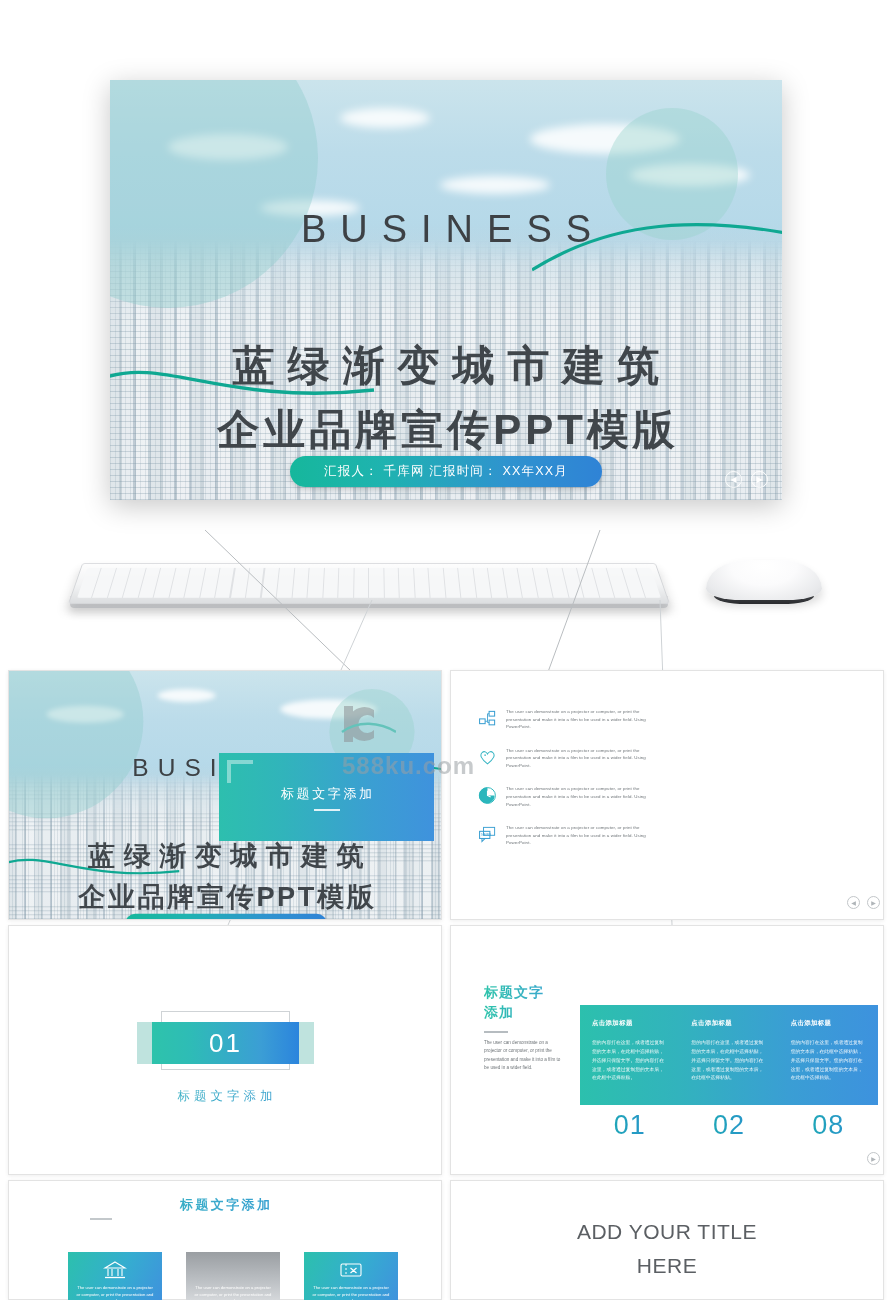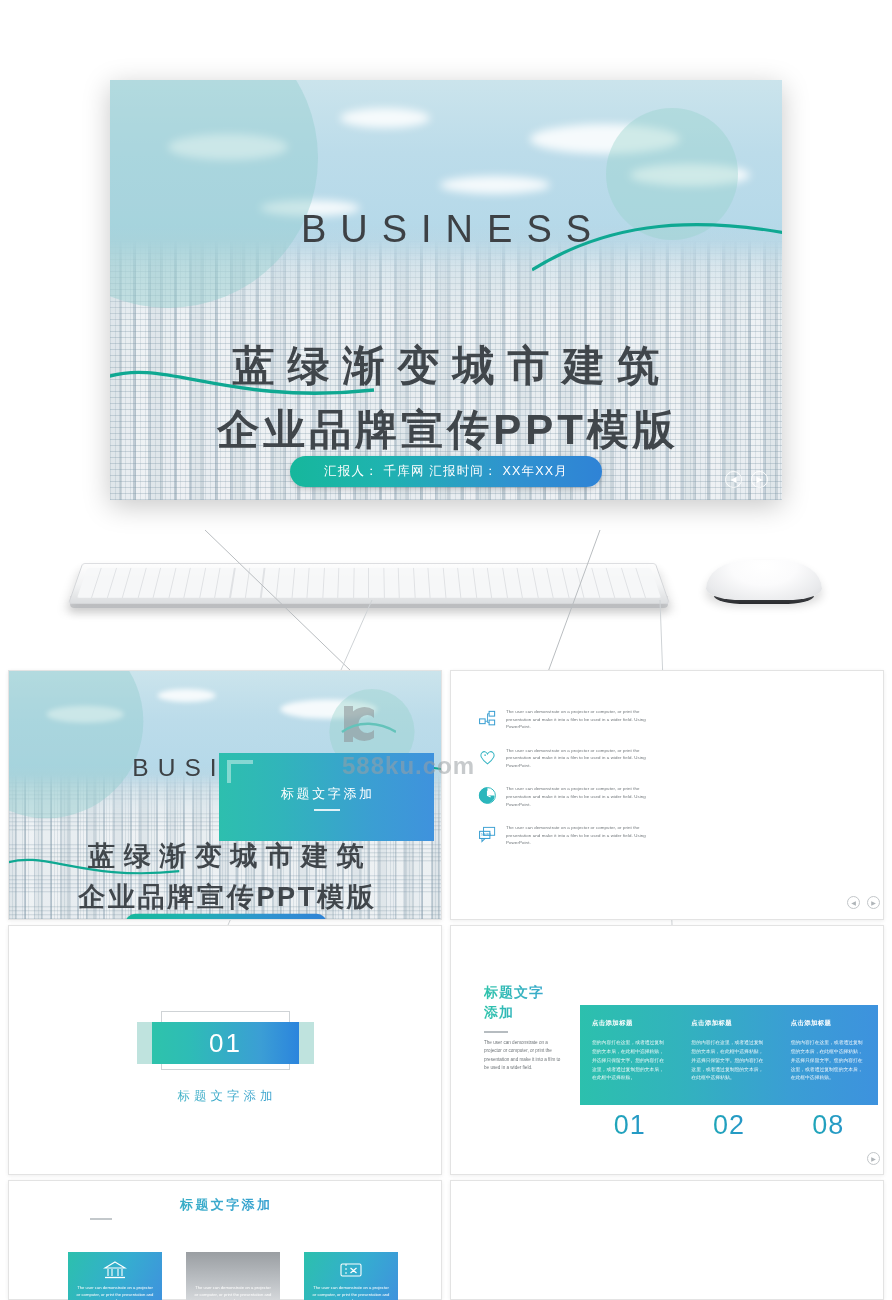--- a/index.html
+++ b/index.html
@@ -446,20 +446,24 @@
       <svg class="card-ic" viewBox="0 0 26 20">
         <rect x="3" y="4" width="20" height="12" rx="1.4" fill="none" stroke="#fff" stroke-width="1.1"></rect>
         <path d="M8 4 V16" stroke="#fff" stroke-width="1" stroke-dasharray="2 2"></path>
         <path d="M12.5 8 L18.5 13 M18.5 8 L12.5 13" stroke="#fff" stroke-width="1.2"></path>
       </svg>
       <div class="card-txt">The user can demonstrate on a projector or computer, or print the presentation and make</div>
     </div>
   </div>
 
   <div class="slide s6"></div>
+  <div class="s6-title">
+    <div>ADD YOUR TITLE</div>
+    <div>HERE</div>
+  </div>
 
   <div class="wm">
     <svg class="wm-logo" viewBox="0 0 56 44">
       <path d="M4 4 h9 v36 h-9 z" fill="#8d9296"></path>
       <path d="M34 8 A17 17 0 1 0 34 36 L34 28 A9 9 0 1 1 34 16 Z" fill="#8d9296"></path>
       <path d="M2 30 C 18 18, 40 20, 56 30" fill="none" stroke="#2bb39f" stroke-width="2.6"></path>
     </svg>
     <div class="wm-url">588ku.com</div>
   </div>
 

